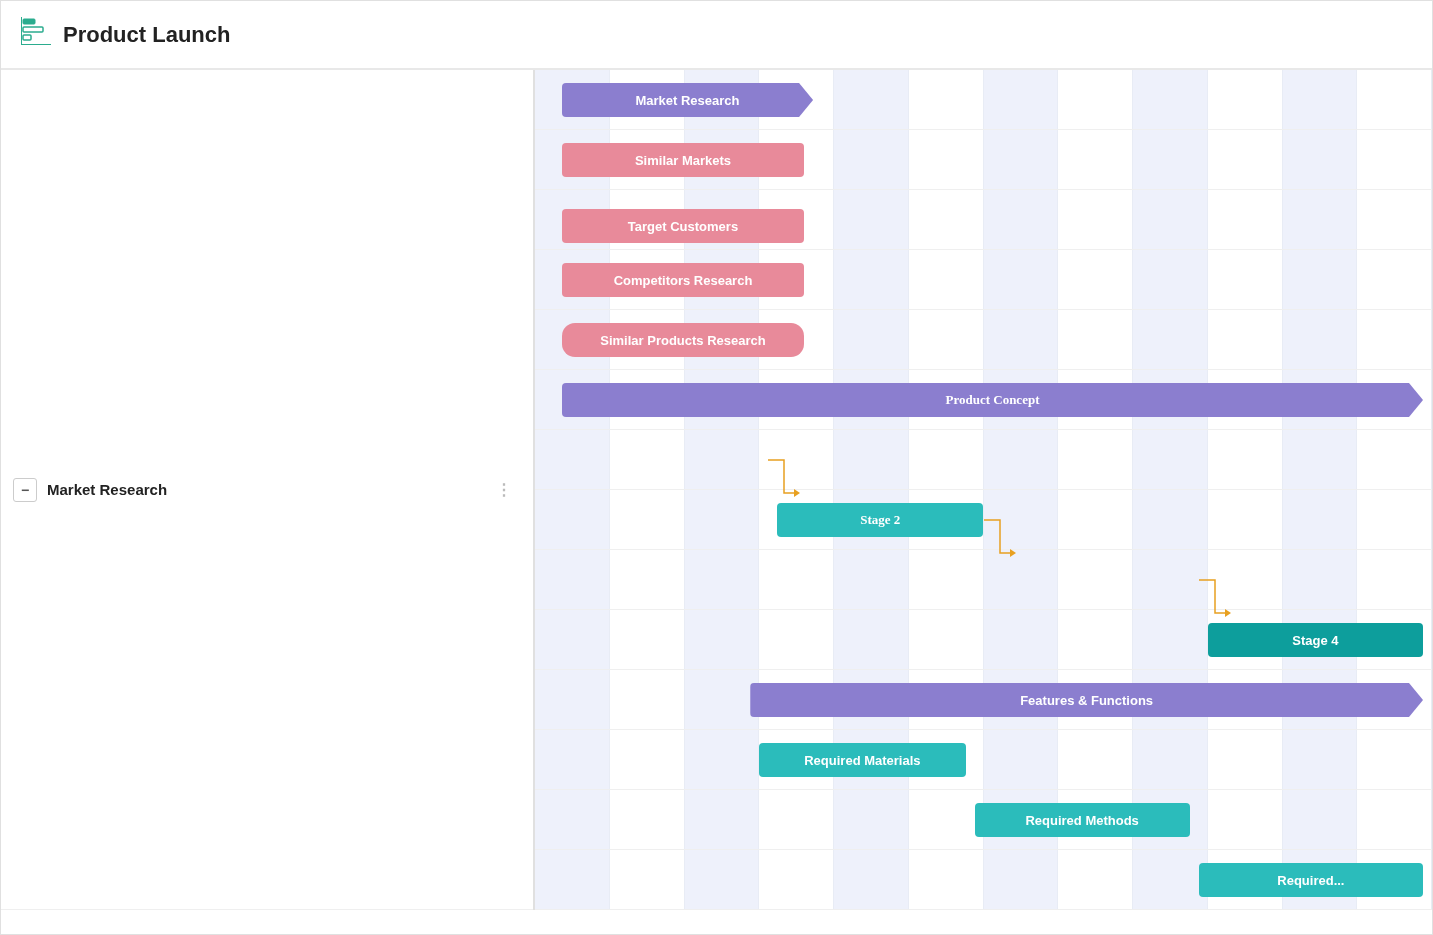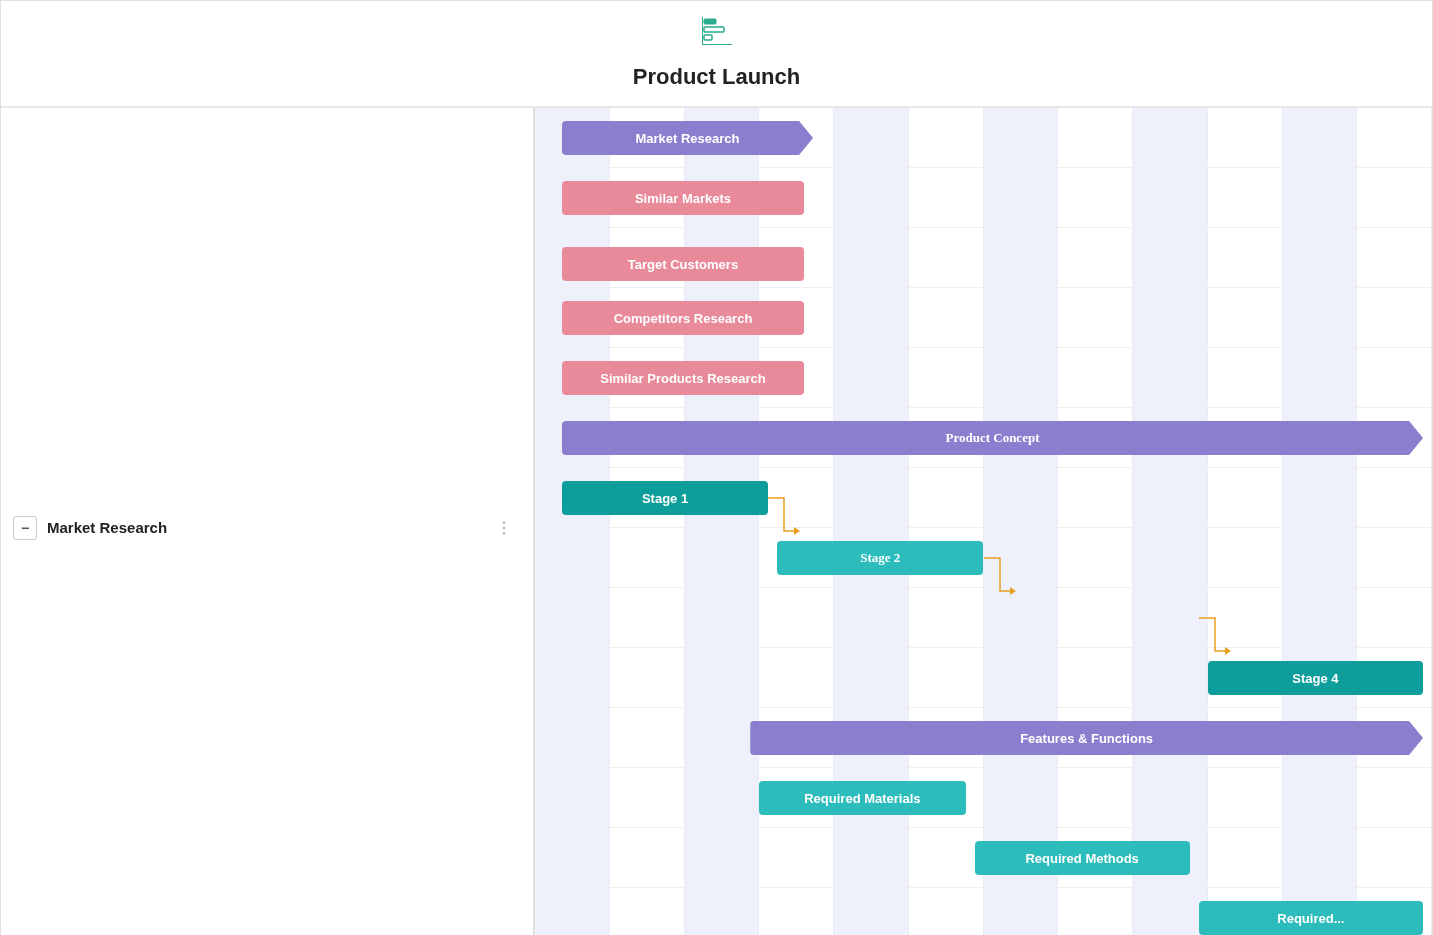--- a/index.html
+++ b/index.html
@@ -1,21 +1,21 @@
 <!DOCTYPE html>
 <html><head>
   <meta charset="utf-8">
   <style>
     * { box-sizing: border-box; margin: 0; padding: 0; }
     body { font-family: -apple-system, BlinkMacSystemFont, 'Segoe UI', sans-serif; background: #fff; color: #333; }
 
     .app-container { width: 1433px; min-height: 935px; background: #fff; border: 1px solid #e0e0e0; }
 
     
-    .header { display: flex; align-items: center; padding: 16px 20px; border-bottom: 2px solid #e8e8e8; gap: 12px; flex-direction: column; }
+    .header { display: flex; align-items: center; padding: 16px 20px; border-bottom: 2px solid #e8e8e8; gap: 12px; }
     .header-icon { color: #2bac8e; font-size: 26px; }
     .header-title { font-size: 22px; font-weight: 700; color: #222; }
 
     
     .gantt-container { display: flex; width: 100%; overflow: hidden; }
 
     
     .left-panel { width: 534px; min-width: 534px; border-right: 2px solid #e0e0e0; }
 
     
@@ -169,21 +169,21 @@
               <div class="grid-col"></div>
             <div class="grid-col shaded"></div>
               <div class="grid-col"></div>
             <div class="grid-col shaded"></div>
               <div class="grid-col"></div>
             <div class="grid-col shaded"></div>
               <div class="grid-col"></div>
             <div class="grid-col shaded"></div>
               <div class="grid-col"></div>
           </div>
-          <div class="bar pink" style="left:3%; width:27%; background:#e88a9a;">
+          <div class="bar pink" style="left:3%; width:27%; background:#e88a9a;border-radius:13px;">
             Similar Products Research
           </div>
         </div>
 
         <div class="chart-row" style="position:relative;font-family:Liberation Serif, serif;">
           <div class="grid-cols">
             <div class="grid-col shaded"></div>
               <div class="grid-col"></div>
             <div class="grid-col shaded"></div>
               <div class="grid-col"></div>
@@ -208,23 +208,20 @@
             <div class="grid-col shaded"></div>
               <div class="grid-col"></div>
             <div class="grid-col shaded"></div>
               <div class="grid-col"></div>
             <div class="grid-col shaded"></div>
               <div class="grid-col"></div>
             <div class="grid-col shaded"></div>
               <div class="grid-col"></div>
             <div class="grid-col shaded"></div>
               <div class="grid-col"></div>
-          </div>
-          <div class="bar" style="left:3%; width:23%; background:#0d9e9c;">
-            Stage 1
           </div>
 
           <svg style="position:absolute;left:26%;top:13px;width:60px;height:80px;overflow:visible;pointer-events:none;z-index:5;">
             <path d="M 0 17 L 16 17 L 16 50 L 26 50" stroke="#e8a020" stroke-width="1.5" fill="none"></path>
             <polygon points="26,46 32,50 26,54" fill="#e8a020"></polygon>
           </svg>
         </div>
 
         <div class="chart-row" style="position:relative;">
           <div class="grid-cols">

